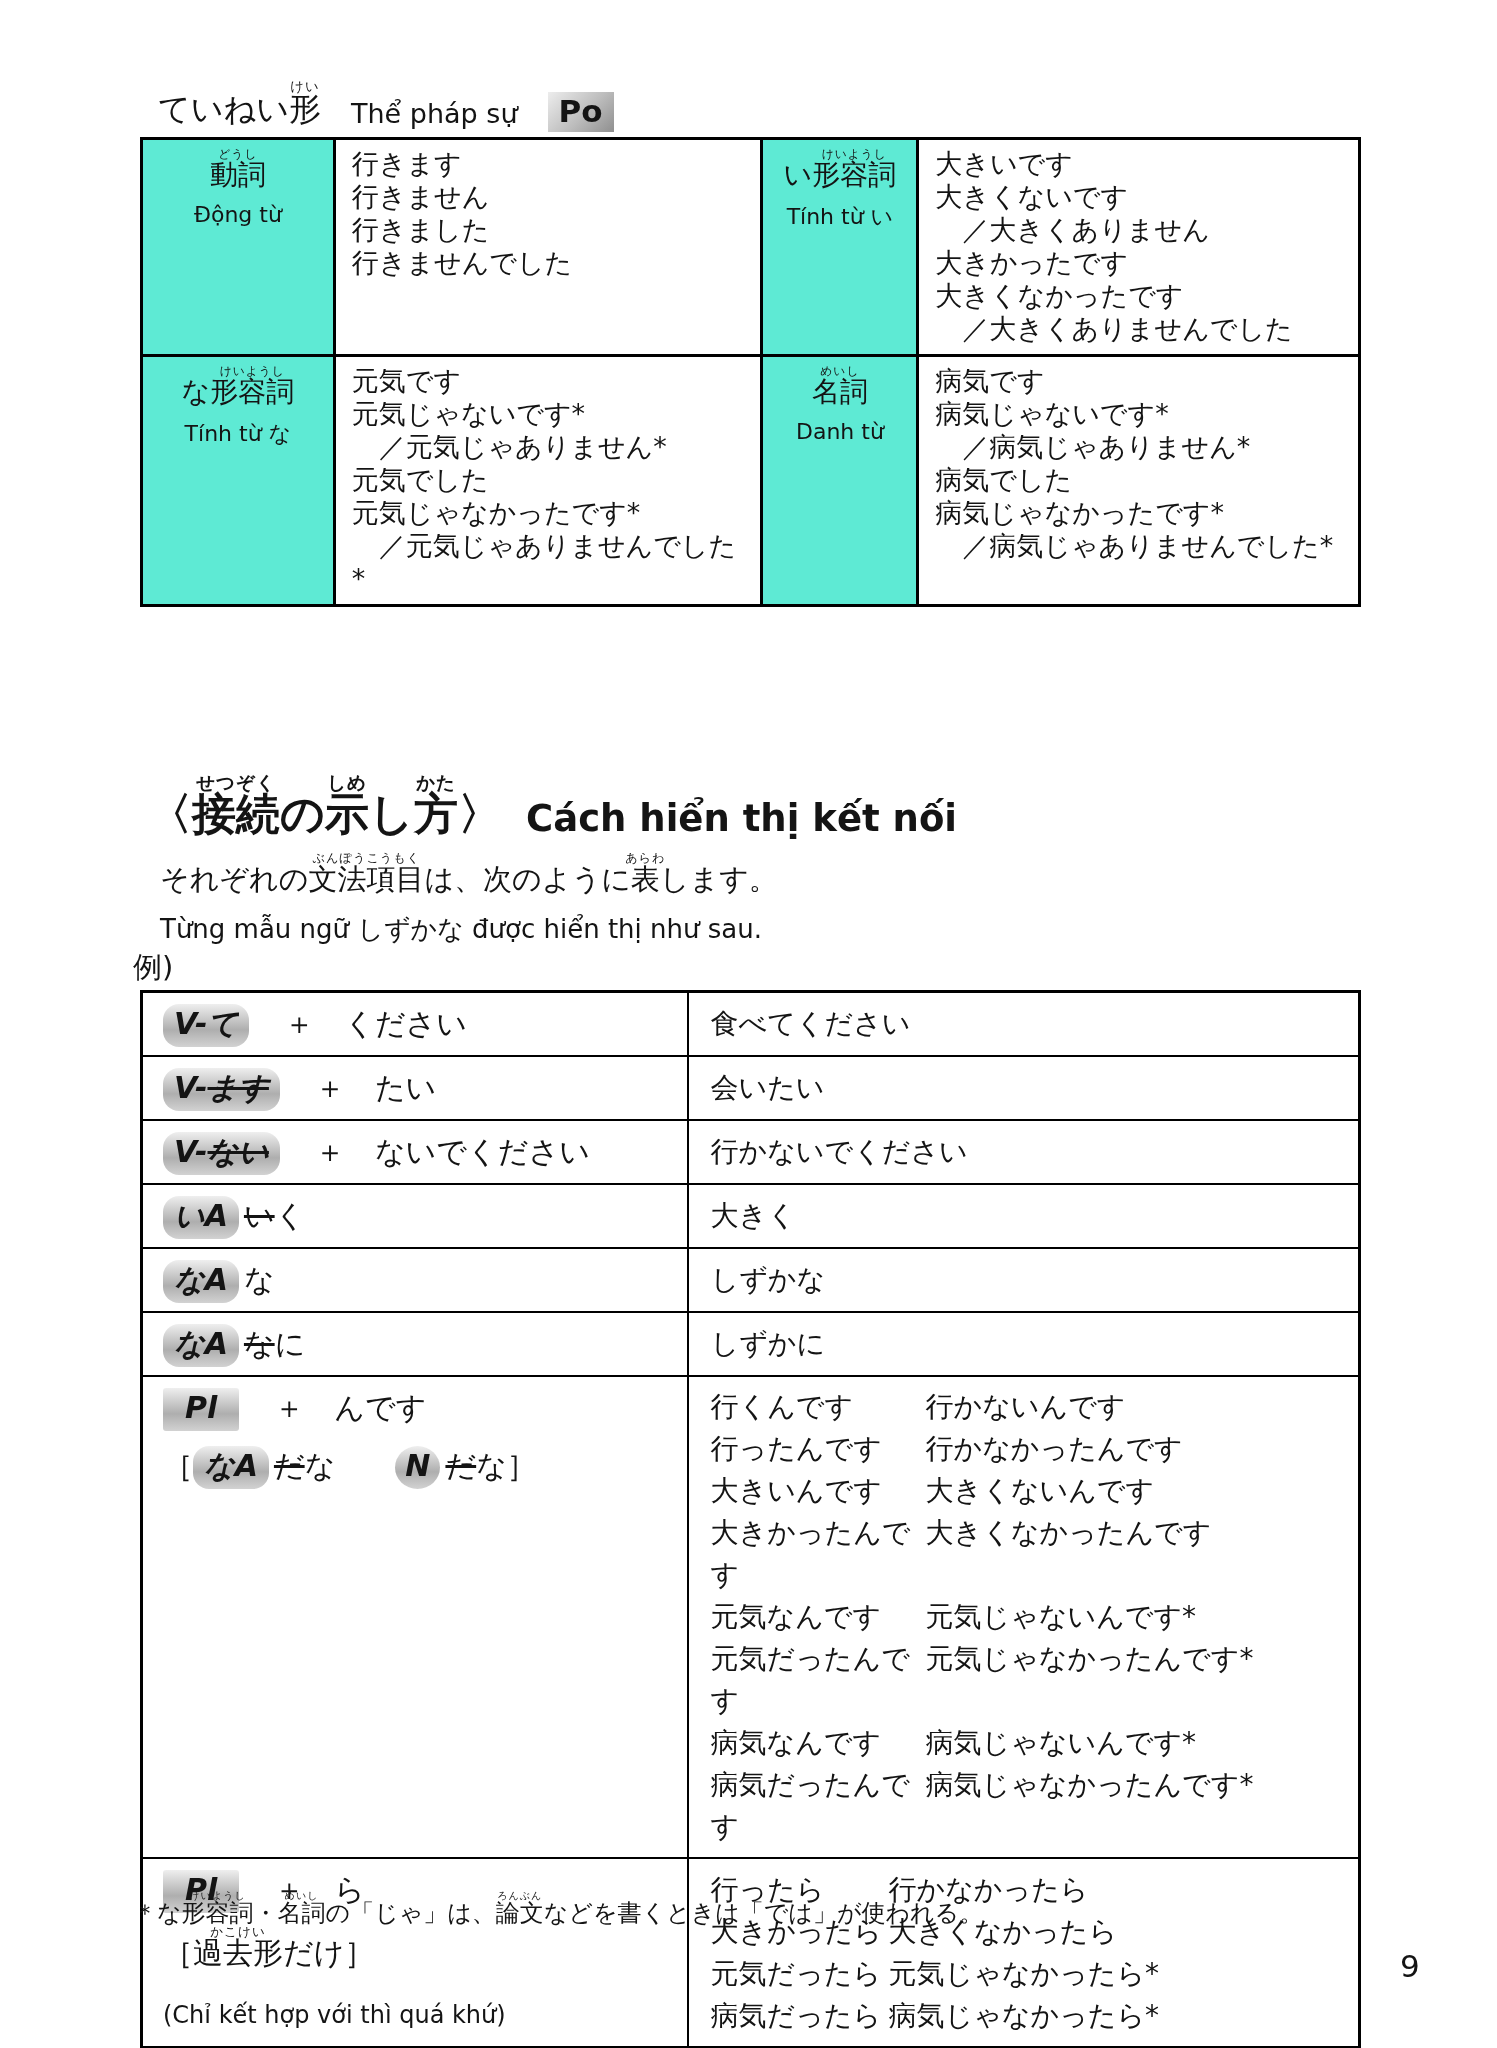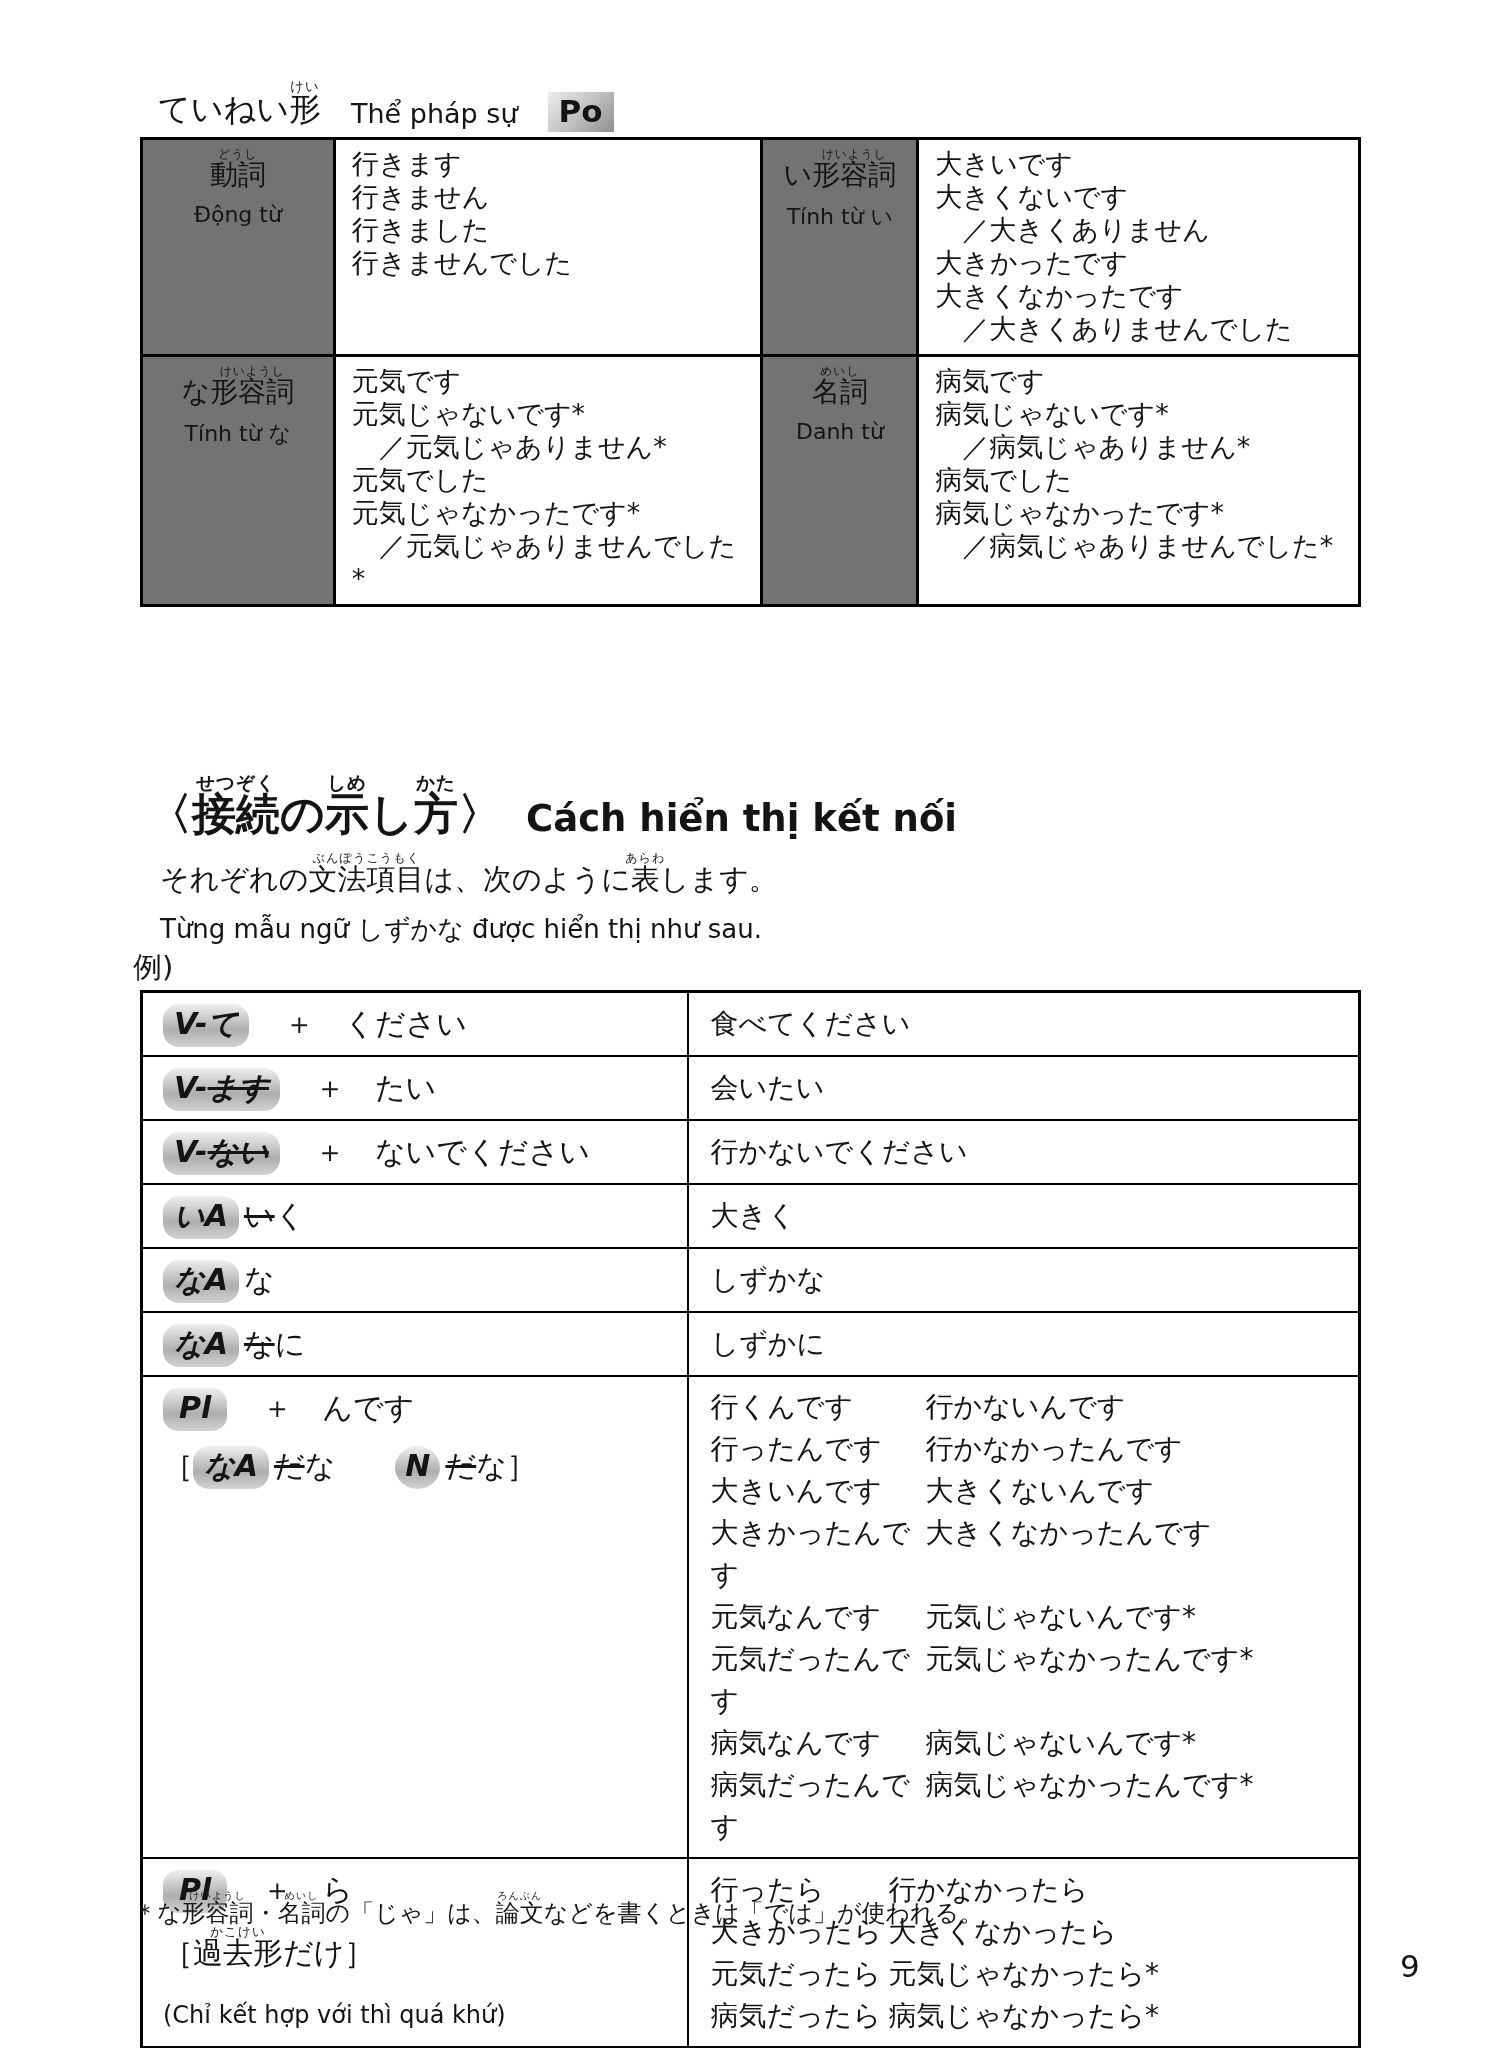--- a/index.html
+++ b/index.html
@@ -18,21 +18,21 @@
   .polite-vi { font-size:27px; padding-bottom:3px; }
   .badge-po {
     font-size:31px; font-weight:bold; padding:1px 11px 3px;
     background:linear-gradient(135deg,#ededed 0%,#bdbdbd 55%,#8f8f8f 100%);
   }
 
   
   table.grid { border-collapse:collapse; }
   table.polite-table { position:absolute; left:140px; top:137px; width:1221px; }
   .polite-table td { border:3px solid #000; vertical-align:top; }
-  td.hdr { background:#737373; text-align:center; padding:8px 4px; }
+  td.hdr { background:#5eead4; text-align:center; padding:8px 4px; }
   .hdr-jp { font-size:28px; line-height:1.25; }
   .hdr-vi { font-size:22px; margin-top:10px; }
   td.cnt { padding:7px 16px 9px; font-size:27px; line-height:33px; background:#fff; }
   td.cnt div { white-space:pre-wrap; }
   .w-h1 { width:193px; } .w-c1 { width:429px; } .w-h2 { width:156px; } .w-c2 { width:443px; }
 
   
   .section-heading { position:absolute; top:774px; left:148px; display:flex; align-items:flex-end; gap:24px; font-weight:bold; }
   .section-heading .jp { font-size:44px; }
   .section-heading .vi { font-size:37px; padding-bottom:4px; }
@@ -47,21 +47,21 @@
   td.result { padding:9px 10px 9px 22px; font-size:28px; vertical-align:middle; }
   .formula-line { line-height:46px; white-space:pre-wrap; }
   .formula-line + .formula-line { margin-top:12px; }
   .formula-line.vi-small { font-size:24px; margin-top:16px; }
   .badge {
     display:inline-block; font-weight:bold; margin-right:5px;
     background:linear-gradient(180deg,#efefef 0%,#aeaeae 60%,#d2d2d2 100%);
     padding:0 11px 3px; line-height:40px;font-style:italic;
   }
   .badge.pill { border-radius:16px; }
-  .badge.square { border-radius:15px; padding:0 16px 3px;text-align:center; }
+  .badge.square { border-radius:3px; padding:0 22px 3px;text-align:center; }
   .badge.circle { border-radius:50%; padding:0 10px 3px; }
   .strike { text-decoration:line-through; text-decoration-thickness:3px;margin-top:47px; }
   .res-line { display:flex; line-height:42px; white-space:pre-wrap; }
   .res-line .c1 { flex:0 0 215px; }
 
   
   .footnote { position:absolute; top:1890px; left:133px; font-size:24px; }
   .page-number { position:absolute; top:1948px; left:1400px; font-size:31px; }
 </style>
 </head>

